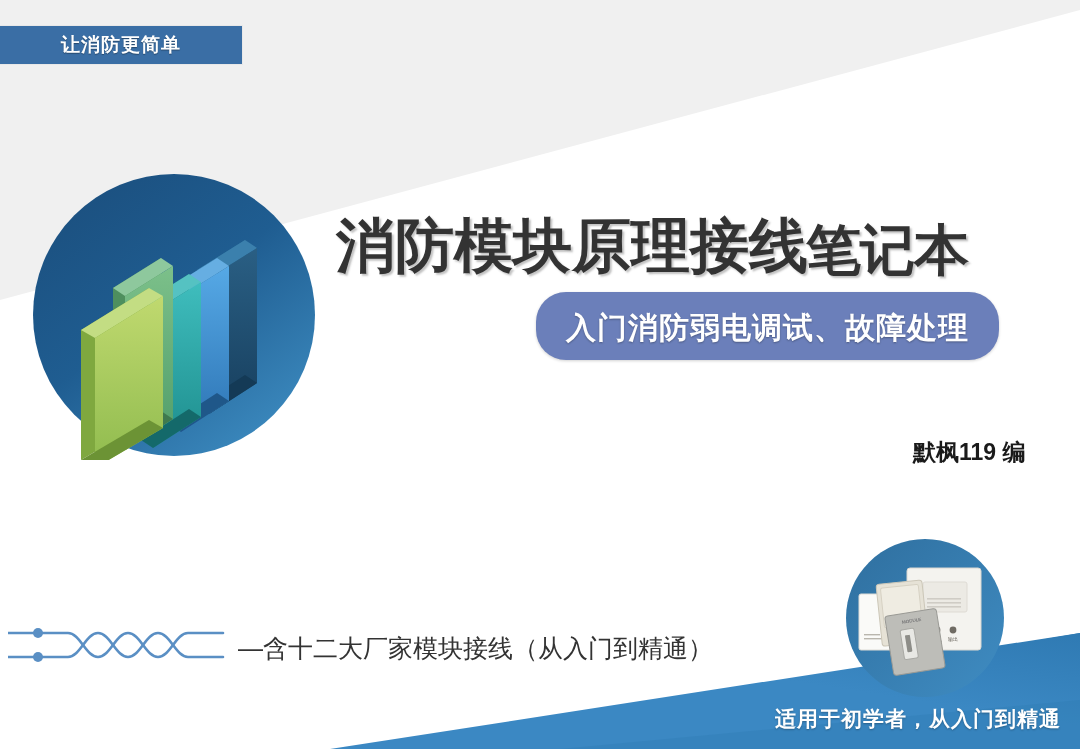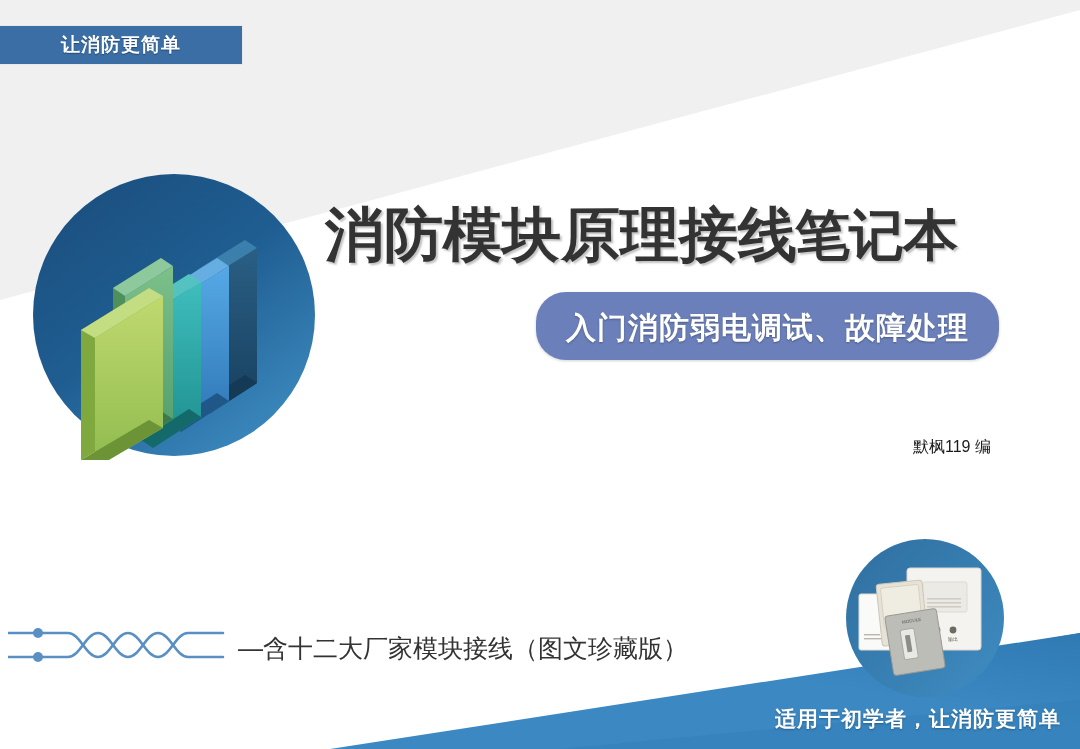--- a/index.html
+++ b/index.html
@@ -61,27 +61,27 @@
   }
 
   
   .title-block {
     position: absolute;
     left: 325px;
     top: 206px;
     width: 700px;
   }
   .main-title {
-    margin: 0;
+    margin: 11px;
     line-height: 1;
     white-space: nowrap;
     color: #333333;
     text-shadow: 2px 2px 2px rgba(120,120,120,0.45);
     display: flex;
-    align-items: flex-start;
+    align-items: flex-end;
   }
   .title-part-a {
     font-size: 59px;
     font-weight: bold;
     letter-spacing: 0px;
   }
   .title-part-b {
     font-size: 55px;
     font-weight: bold;
     letter-spacing: -1px;
@@ -106,22 +106,22 @@
     letter-spacing: 1px;
     white-space: nowrap;
     text-shadow: 0 1px 2px rgba(0,0,0,0.3);
   }
 
   
   .author-credit {
     position: absolute;
     left: 913px;
     top: 437px;
-    font-size: 16px;
-    font-weight: normal;
+    font-size: 23px;
+    font-weight: bold;
     color: #1a1a1a;
     white-space: nowrap;
   }
 
   
   .wire-graphic {
     position: absolute;
     left: 8px;
     top: 624px;
     width: 225px;
@@ -284,21 +284,21 @@
         <path d="M30,9 L60,9 C72,9 78,33 90,33 C102,33 108,9 120,9
                  C132,9 138,33 150,33 C162,33 168,9 180,9 L215,9"></path>
         <path d="M30,33 L60,33 C72,33 78,9 90,9 C102,9 108,33 120,33
                  C132,33 138,9 150,9 C162,9 168,33 180,33 L215,33"></path>
       </g>
       <circle cx="30" cy="9" r="5" fill="#5a8fc4"></circle>
       <circle cx="30" cy="33" r="5" fill="#5a8fc4"></circle>
     </svg>
   </div>
 
-  <div class="tagline">—含十二大厂家模块接线（图文珍藏版）</div>
+  <div class="tagline">—含十二大厂家模块接线（从入门到精通）</div>
 
   <div class="product-circle">
     <svg width="160" height="160" viewBox="0 0 160 160" xmlns="http://www.w3.org/2000/svg">
       <defs>
         <linearGradient id="prodCirc" x1="0" y1="0" x2="1" y2="1">
           <stop offset="0%" stop-color="#2f6f9f"></stop>
           <stop offset="100%" stop-color="#3f8cc2"></stop>
         </linearGradient>
         <clipPath id="prodClip">
             <circle cx="80" cy="80" r="79"></circle>
@@ -333,15 +333,15 @@
         <g transform="rotate(-9 70 104)">
           <rect x="44" y="74" width="52" height="60" rx="3" fill="#bdbdb8" stroke="#9a9a95"></rect>
           <rect x="57" y="90" width="14" height="30" rx="2" fill="#e8e8e4" stroke="#a9a9a4"></rect>
           <rect x="61" y="96" width="5" height="17" rx="1" fill="#8d8d88"></rect>
           <text x="70" y="84" font-size="4.5" fill="#56565a" text-anchor="middle" font-family="&quot;Liberation Sans&quot;, sans-serif">MODULE</text>
         </g>
       </g>
     </svg>
   </div>
 
-  <div class="bottom-slogan">适用于初学者，让消防更简单</div>
+  <div class="bottom-slogan">适用于初学者，从入门到精通</div>
 
 </div>
 
 </body></html>

